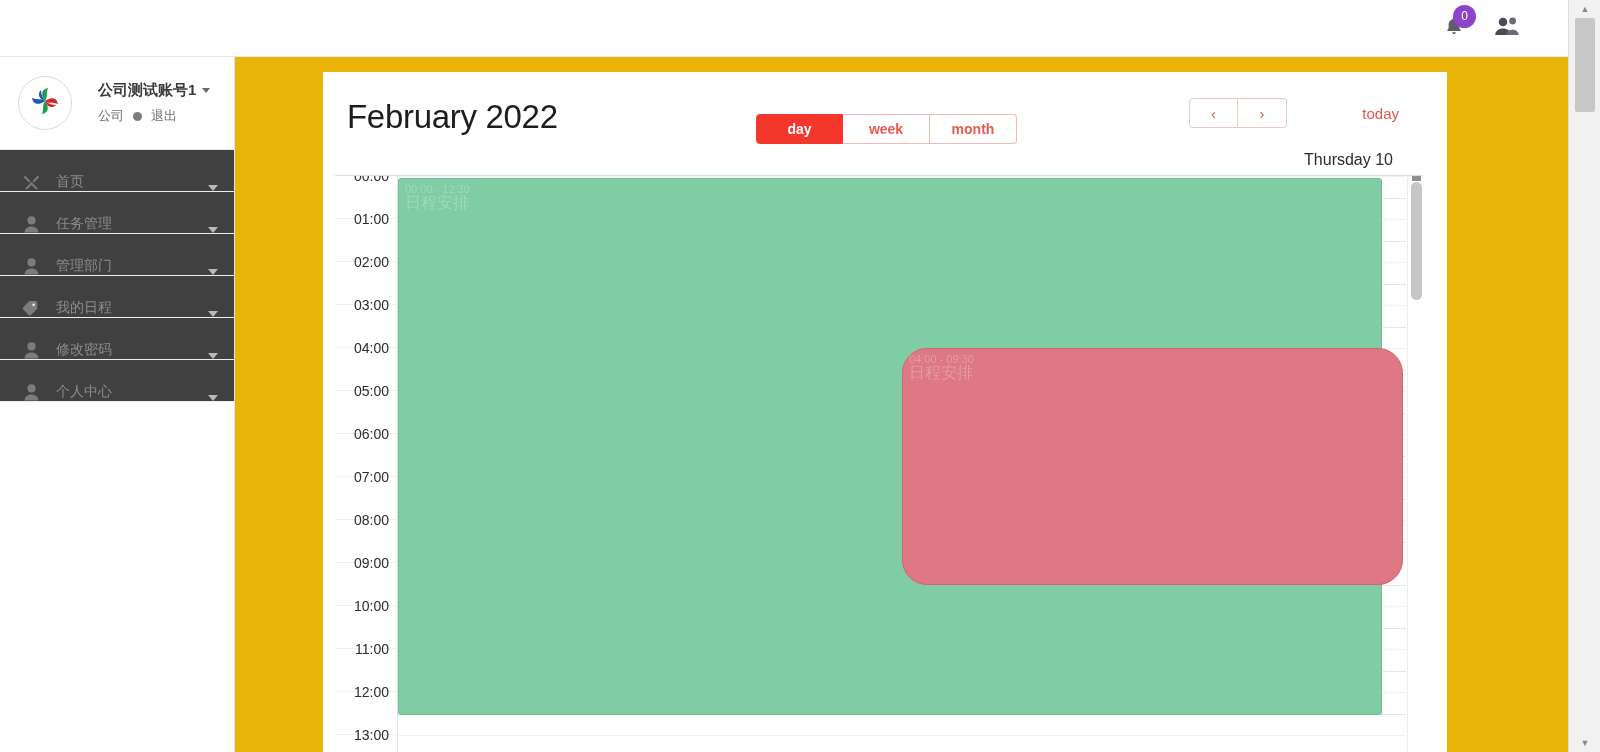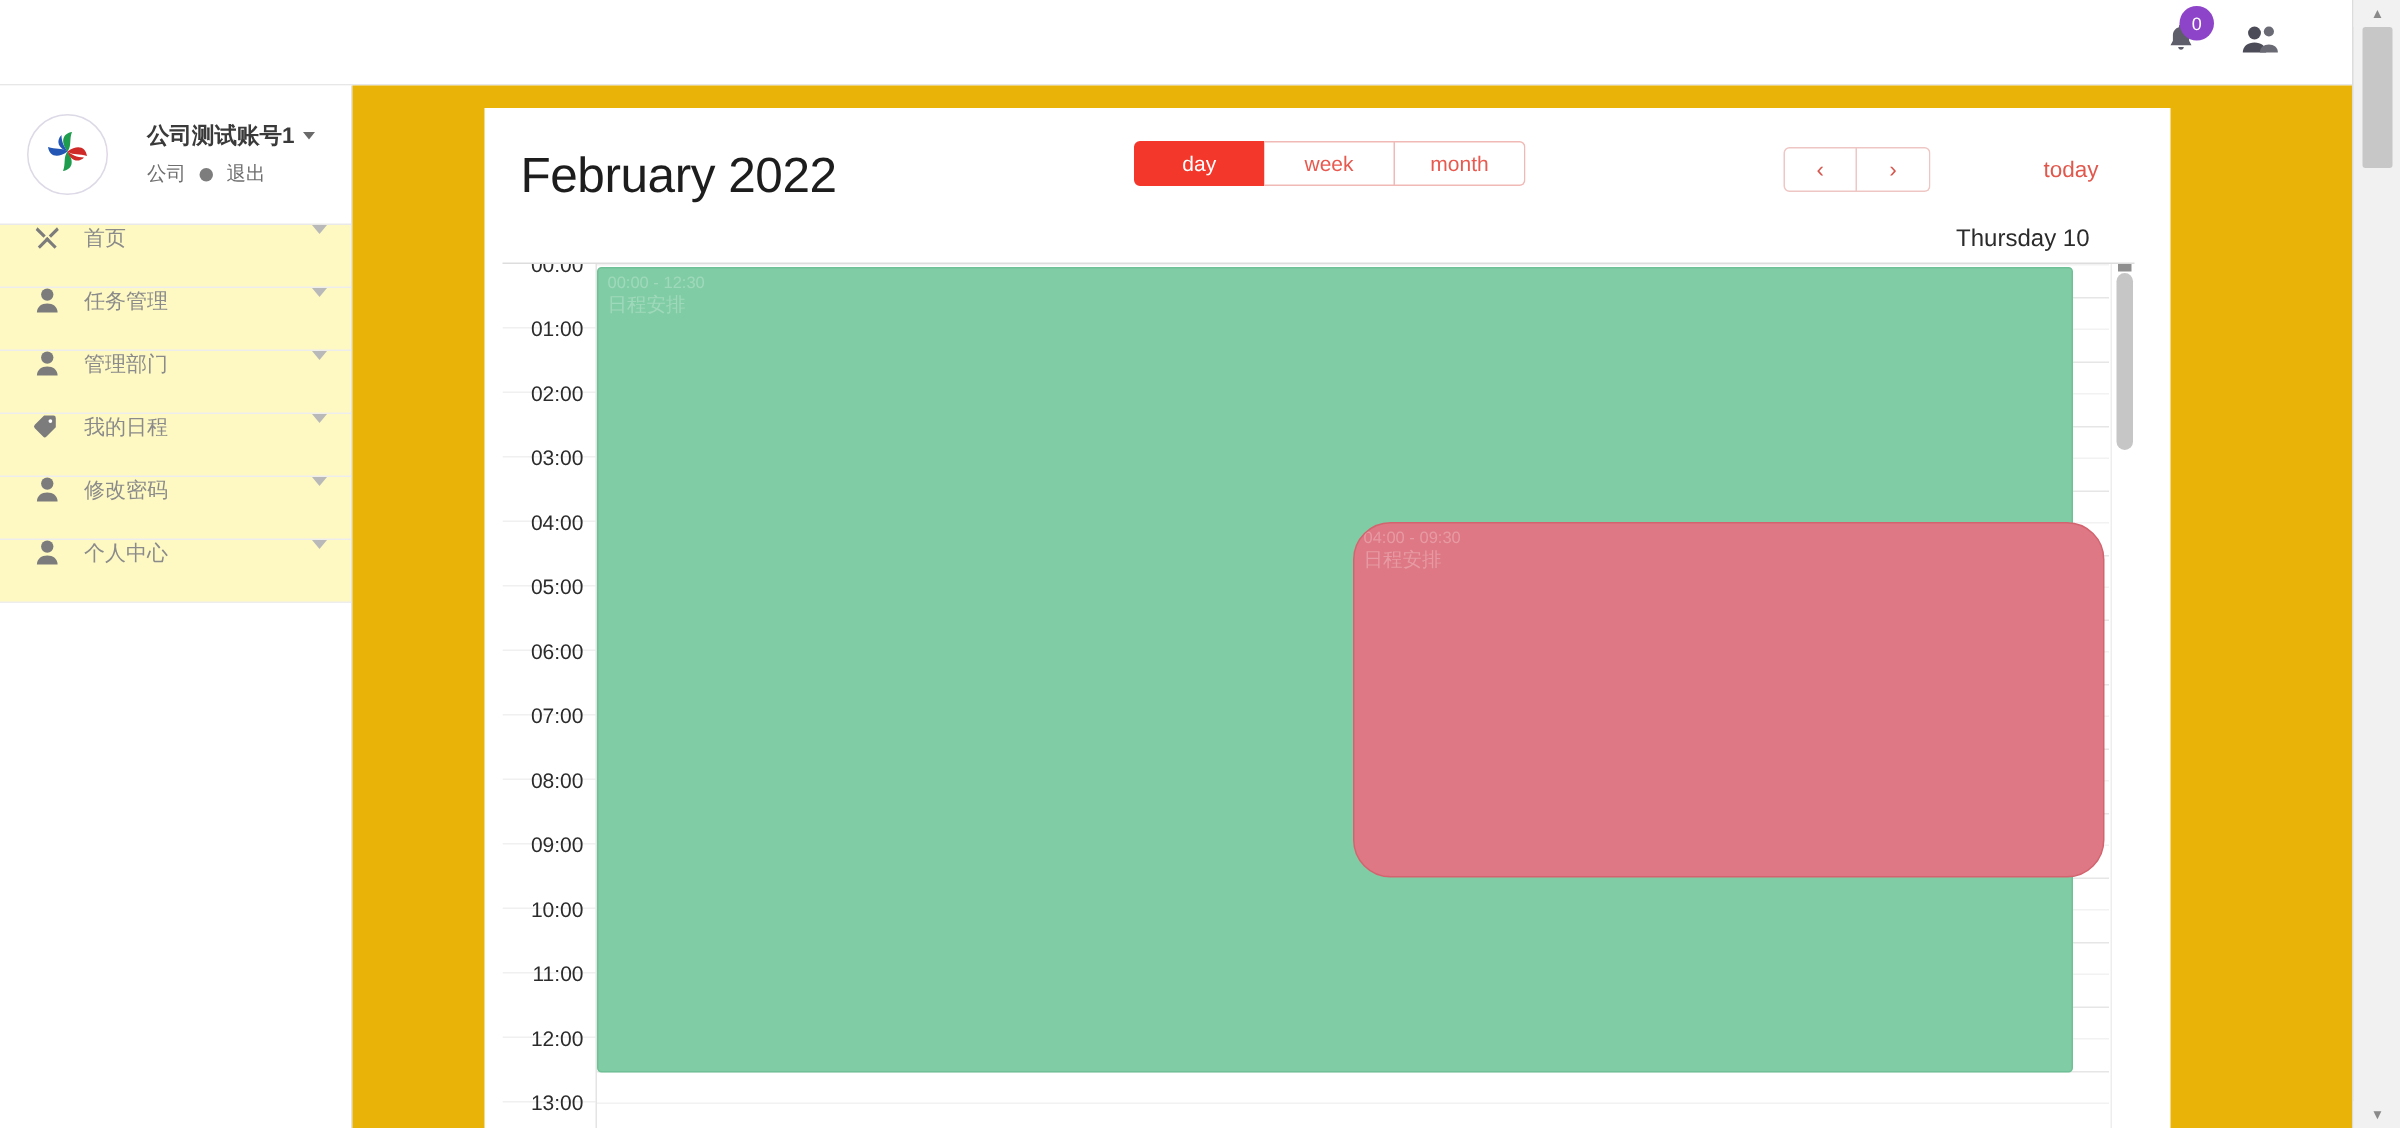--- a/index.html
+++ b/index.html
@@ -66,23 +66,23 @@
   .caret-sm{
     width:0;height:0;border-left:4px solid transparent;border-right:4px solid transparent;
     border-top:5px solid #6a6a6a;
   }
   .profile-sub{ font-size:13px; color:#6f6f6f; display:flex; align-items:center; gap:9px; }
   .dot{ width:9px;height:9px;border-radius:50%;background:#7d7d7d;display:inline-block; }
   .logout{ color:#6f6f6f; cursor:pointer; }
 
   .menu{ list-style:none; }
   .menu-item{
-    position:relative; display:flex; align-items:flex-start;
+    position:relative; display:flex; align-items:flex-end;
     height:42px; padding:0 16px 0 20px;
-    border-bottom:1px solid #ededed; cursor:pointer; background:#fef9c3;
+    border-bottom:1px solid #ededed; cursor:pointer; background:#404040;
   }
   .menu-icon{
     width:22px; flex:0 0 22px; color:#7c7c7c;
     display:flex; align-items:center; justify-content:center;
   }
   .menu-label{
     font-size:14px; color:#8b8b8b; margin-left:14px; flex:1;
   }
   .menu-caret{
     width:0;height:0;border-left:5px solid transparent;border-right:5px solid transparent;
@@ -100,21 +100,21 @@
   }
 
   
   .cal-toolbar{
     display:flex; align-items:center; height:46px;
     padding-left:12px; position:relative;
   }
   .cal-title{
     font-size:33px; font-weight:normal; color:#1d1d1d; letter-spacing:-0.3px;
   }
-  .btn-group{ display:flex; position:absolute; left:421px; top:0; }
+  .btn-group{ display:flex; position:absolute; left:421px; top:20px;font-weight:bold; }
   .vbtn{
     height:30px; min-width:87px; padding:0 14px;
     display:flex; align-items:center; justify-content:center;
     font-size:14px; color:#e8594f; background:#fff;
     border:1px solid #f0b9b5; border-left-width:0; cursor:pointer;
   }
   .vbtn:first-child{ border-left-width:1px; border-radius:4px 0 0 4px; }
   .vbtn:last-child{ border-radius:0 4px 4px 0; }
   .vbtn.active{ background:#f4372b; border-color:#f4372b; color:#fff; }
 
@@ -157,21 +157,21 @@
     position:absolute; left:0; right:0; height:0;
     border-bottom:1px solid #f2f2f2;
   }
   .grid-line.major{ border-bottom-color:#e6e6e6; }
 
   .event{
     position:absolute; border-radius:3px; overflow:hidden;
     padding:4px 6px; cursor:pointer; border:1px solid transparent;
   }
   .event .ev-time{ font-size:11px; line-height:13px; display:block; }
-  .event .ev-title{ font-size:13px; line-height:13px; display:block; }
+  .event .ev-title{ font-size:16px; line-height:13px; display:block; }
   .ev-green{ background:#80cca4; border-color:#6fc096; color:#9fd9bb; }
   .ev-red{ background:#dd7884; border-color:#d3646f; color:#e79aa3; }
 
   
   .grid-scroll{
     position:absolute; top:0; right:0; width:16px; height:585px;
     background:#fff; border-left:1px solid #ededed;
   }
   .grid-scroll .gthumb{
     position:absolute; top:6px; left:3px; width:11px; height:118px;

